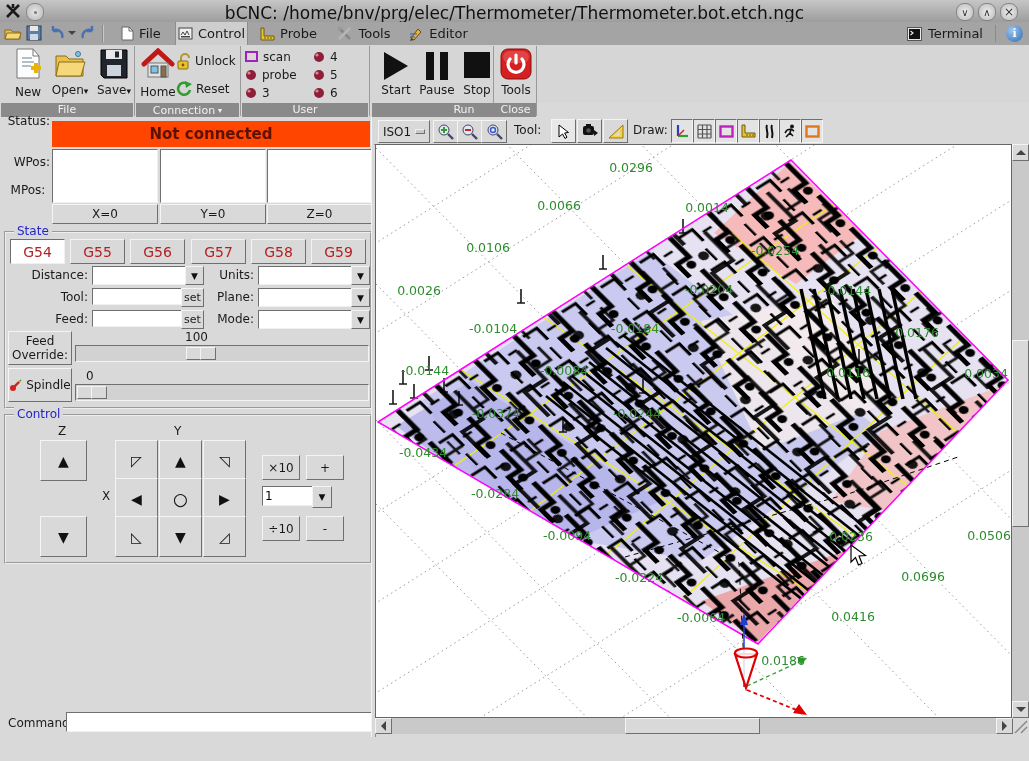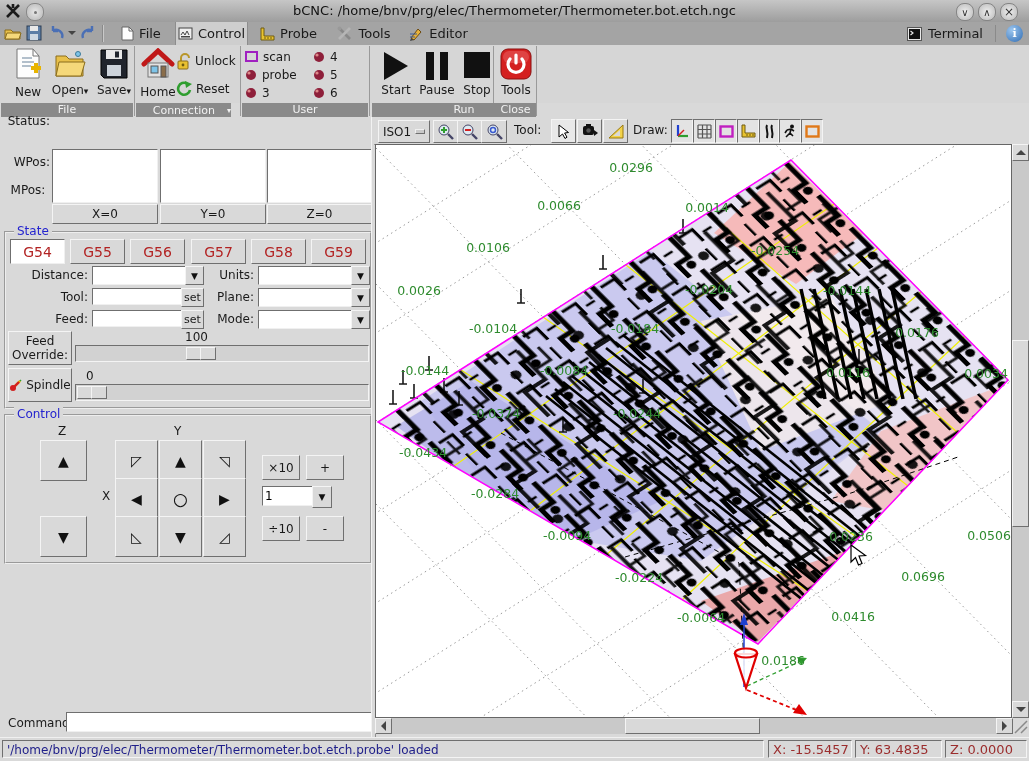--- a/index.html
+++ b/index.html
@@ -28,21 +28,21 @@
 
 <div id="app">
 
   <div class="a" style="left:0;top:0;width:1029px;height:22px;background:linear-gradient(#c6c6c6,#9d9d9d);border-bottom:1px solid #7a7a7a;">
     <svg class="a" style="left:5px;top:3px" width="16" height="16">
       <path d="M2 2 L14 14 M14 2 L2 14 M8 1 L8 5" stroke="#1a1a1a" stroke-width="2.6" fill="none"></path>
     </svg>
     <div class="a cc" style="left:26px;top:3px;width:16px;height:16px;border-radius:8px;background:radial-gradient(#e9e9e9,#b5b5b5);border:1px solid #888;">
       <div style="width:3px;height:3px;border-radius:2px;background:#777;"></div>
     </div>
-    <div class="a" style="left:0;right:0;top:3px;text-align:center;font-size:13px;color:#111;">bCNC: /home/bnv/prg/elec/Thermometer/Thermometer.bot.etch.ngc</div>
+    <div class="a" style="left:0;right:0;top:3px;text-align:center;font-size:17px;color:#111;">bCNC: /home/bnv/prg/elec/Thermometer/Thermometer.bot.etch.ngc</div>
     <div class="a cc" style="left:956px;top:3px;width:16px;height:16px;border-radius:8px;background:radial-gradient(#efefef,#b9b9b9);border:1px solid #858585;font-size:10px;color:#333;">∨</div>
     <div class="a cc" style="left:978px;top:3px;width:16px;height:16px;border-radius:8px;background:radial-gradient(#efefef,#b9b9b9);border:1px solid #858585;font-size:10px;color:#333;">∧</div>
     <div class="a cc" style="left:1000px;top:3px;width:16px;height:16px;border-radius:8px;background:radial-gradient(#efefef,#b9b9b9);border:1px solid #858585;font-size:12px;color:#333;">×</div>
   </div>
 
   <div class="a" style="left:0;top:22px;width:1029px;height:23px;background:#a4a4a4;border-bottom:1px solid #8a8a8a;">
     <svg class="a" style="left:4px;top:3px" width="18" height="17">
       <path d="M1 5 L7 5 L9 7 L16 7 L16 14 L1 14 Z" fill="#e8c04a" stroke="#8a6d1d"></path>
       <path d="M3 8 L17 8 L15 14 L1 14 Z" fill="#f5d87a" stroke="#8a6d1d"></path>
     </svg>
@@ -232,29 +232,30 @@
       <rect x="1" y="1" width="30" height="30" rx="7" fill="#d42020" stroke="#8a0f0f"></rect>
       <rect x="3" y="3" width="26" height="12" rx="6" fill="#e86060" opacity="0.55"></rect>
       <path d="M16 7 L16 15" stroke="#fff" stroke-width="3.2" stroke-linecap="round"></path>
       <path d="M10 11 a8 8 0 1 0 12 0" fill="none" stroke="#fff" stroke-width="3.2" stroke-linecap="round"></path>
     </svg>
     <div class="btnlabel">Tools</div>
   </div>
   <div class="a" style="left:536px;top:46px;width:1px;height:70px;background:#9a9a9a;"></div>
 
   <div class="a grouplbl" style="left:1px;top:103px;width:132px;height:14px;line-height:14px;">File</div>
-  <div class="a grouplbl cc" style="left:136px;top:103px;width:95px;height:14px;gap:12px;justify-content:flex-end;">
+  <div class="a grouplbl cc" style="left:136px;top:103px;width:103px;height:14px;gap:3px;">
     <span>Connection</span>
       <span style="font-size:8px;">▾</span>
   </div>
   <div class="a grouplbl" style="left:242px;top:103px;width:126px;height:14px;line-height:14px;">User</div>
   <div class="a grouplbl" style="left:372px;top:103px;width:120px;height:14px;line-height:14px;padding-left:32px;">Run</div>
   <div class="a grouplbl" style="left:495px;top:103px;width:41px;height:14px;line-height:14px;">Close</div>
 
   <div class="a" style="left:6px;top:114px;width:44px;text-align:right;">Status:</div>
+  <div class="a cc" style="left:52px;top:121px;width:318px;height:26px;background:#ff4500;color:#5c1202;font-weight:bold;font-size:15px;">Not connected</div>
   <div class="a" style="left:6px;top:155px;width:44px;text-align:right;">WPos:</div>
   <div class="a" style="left:6px;top:183px;width:44px;text-align:center;">MPos:</div>
   <div class="a entry" style="left:52px;top:149px;width:104px;height:52px;"></div>
   <div class="a entry" style="left:160px;top:149px;width:104px;height:52px;"></div>
   <div class="a entry" style="left:267px;top:149px;width:103px;height:52px;"></div>
   <div class="a raised cc" style="left:52px;top:204px;width:104px;height:18px;">X=0</div>
   <div class="a raised cc" style="left:160px;top:204px;width:104px;height:18px;">Y=0</div>
   <div class="a raised cc" style="left:267px;top:204px;width:103px;height:18px;">Z=0</div>
 
   <div class="a" style="left:4px;top:231px;width:364px;height:174px;border:2px groove #eee;"></div>
@@ -606,20 +607,14 @@
       </div>
     <div class="a raised" style="left:250px;top:0;width:133px;height:14px;"></div>
     <div class="a raised cc" style="left:621px;top:0;width:15px;height:14px;">
         <div class="tri-r"></div>
       </div>
   </div>
   <svg class="a" style="left:1013px;top:719px" width="15" height="15">
     <path d="M14 2 L2 14 M14 8 L8 14" stroke="#8a8a8a" stroke-width="1.5"></path>
   </svg>
 
-  <div class="a" style="left:0;top:737px;width:1029px;height:24px;background:#d9d9d9;border-top:1px solid #f0f0f0;">
-    <div class="a sunken" style="left:2px;top:2px;width:762px;height:18px;line-height:18px;padding-left:4px;color:#20208a;overflow:hidden;white-space:nowrap;box-sizing:border-box;">'/home/bnv/prg/elec/Thermometer/Thermometer.bot.etch.probe' loaded</div>
-    <div class="a sunken" style="left:768px;top:2px;width:84px;height:18px;line-height:18px;padding-left:4px;color:#9b2d2d;font-size:13px;box-sizing:border-box;">X: -15.5457</div>
-    <div class="a sunken" style="left:855px;top:2px;width:87px;height:18px;line-height:18px;padding-left:4px;color:#9b2d2d;font-size:13px;box-sizing:border-box;">Y: 63.4835</div>
-    <div class="a sunken" style="left:945px;top:2px;width:82px;height:18px;line-height:18px;padding-left:4px;color:#9b2d2d;font-size:13px;box-sizing:border-box;">Z: 0.0000</div>
-  </div>
 
 </div>
 
 </body></html>

